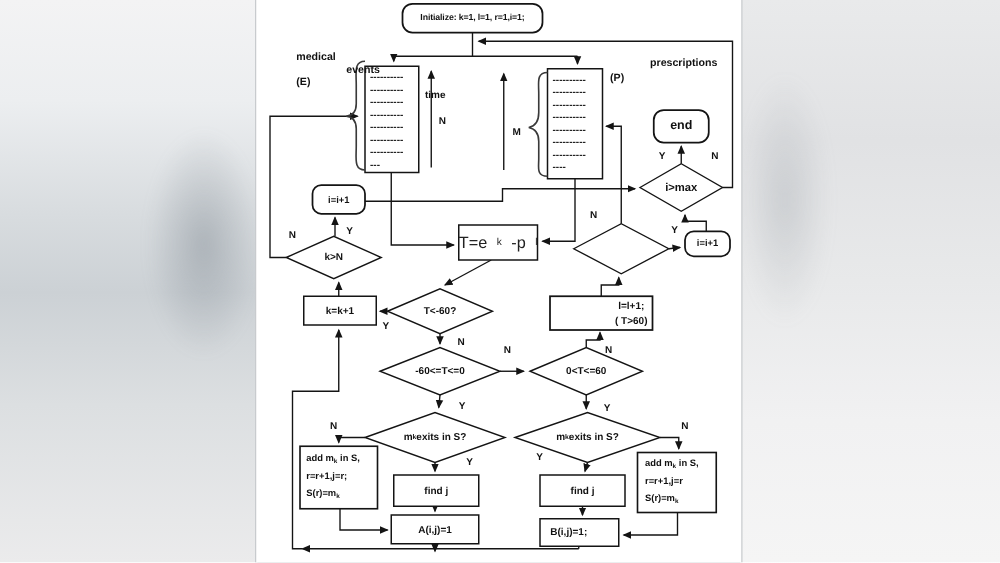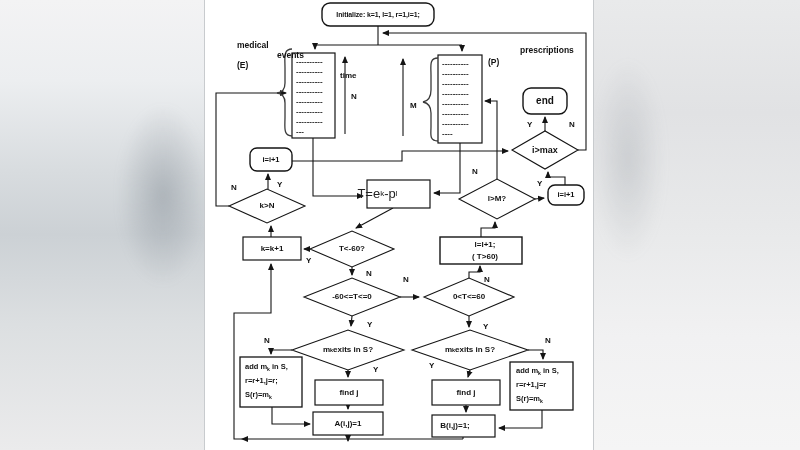--- a/index.html
+++ b/index.html
@@ -132,35 +132,34 @@
       <div class="dashrow">----------</div>
       <div class="dashrow">----------</div>
       <div class="dashrow">----------</div>
       <div class="dashrow">----------</div>
       <div class="dashrow">----</div>
     </div>
 
   <div class="node-label" style="left:523px;top:88px;width:44px;height:26px;font-size:10px;">end</div>
   <div class="node-label" style="left:512px;top:131px;width:66px;height:38px;font-size:9px;">i&gt;max</div>
   <div class="node-label" style="left:548px;top:185px;width:36px;height:20px;font-size:7.5px;">i=i+1</div>
-  <div class="node-label" style="left:459px;top:179px;width:76px;height:40px;">l&gt;M?</div>
   <div class="node-label" style="left:250px;top:148px;width:42px;height:23px;font-size:7.5px;">i=i+1</div>
   <div class="node-label" style="left:229px;top:189px;width:76px;height:34px;">k&gt;N</div>
 
-  <div class="node-label tbox-label" style="left:346px;top:180px;width:63px;height:28px;">
+  <div class="node-label tbox-label" style="left:367px;top:180px;width:63px;height:28px;justify-content:space-between;">
       <span>T=e</span>
       <sub>k</sub>
       <span>-p</span>
       <sub>l</sub>
     </div>
 
   <div class="node-label" style="left:243px;top:237px;width:58px;height:23px;">k=k+1</div>
   <div class="node-label" style="left:310px;top:231px;width:84px;height:36px;">T&lt;-60?</div>
 
-  <div class="node-label multiline" style="left:444px;top:237px;width:82px;height:27px;line-height:12px;">
+  <div class="node-label multiline" style="left:464px;top:237px;width:82px;height:27px;line-height:12px;">
     <div>l=l+1;</div>
     <div>( T&gt;60)</div>
   </div>
 
   <div class="node-label" style="left:304px;top:278px;width:96px;height:38px;">-60&lt;=T&lt;=0</div>
   <div class="node-label" style="left:424px;top:278px;width:90px;height:38px;">0&lt;T&lt;=60</div>
 
   <div class="node-label" style="left:292px;top:330px;width:112px;height:40px;">
       <span>m</span>
       <sub>k</sub>

